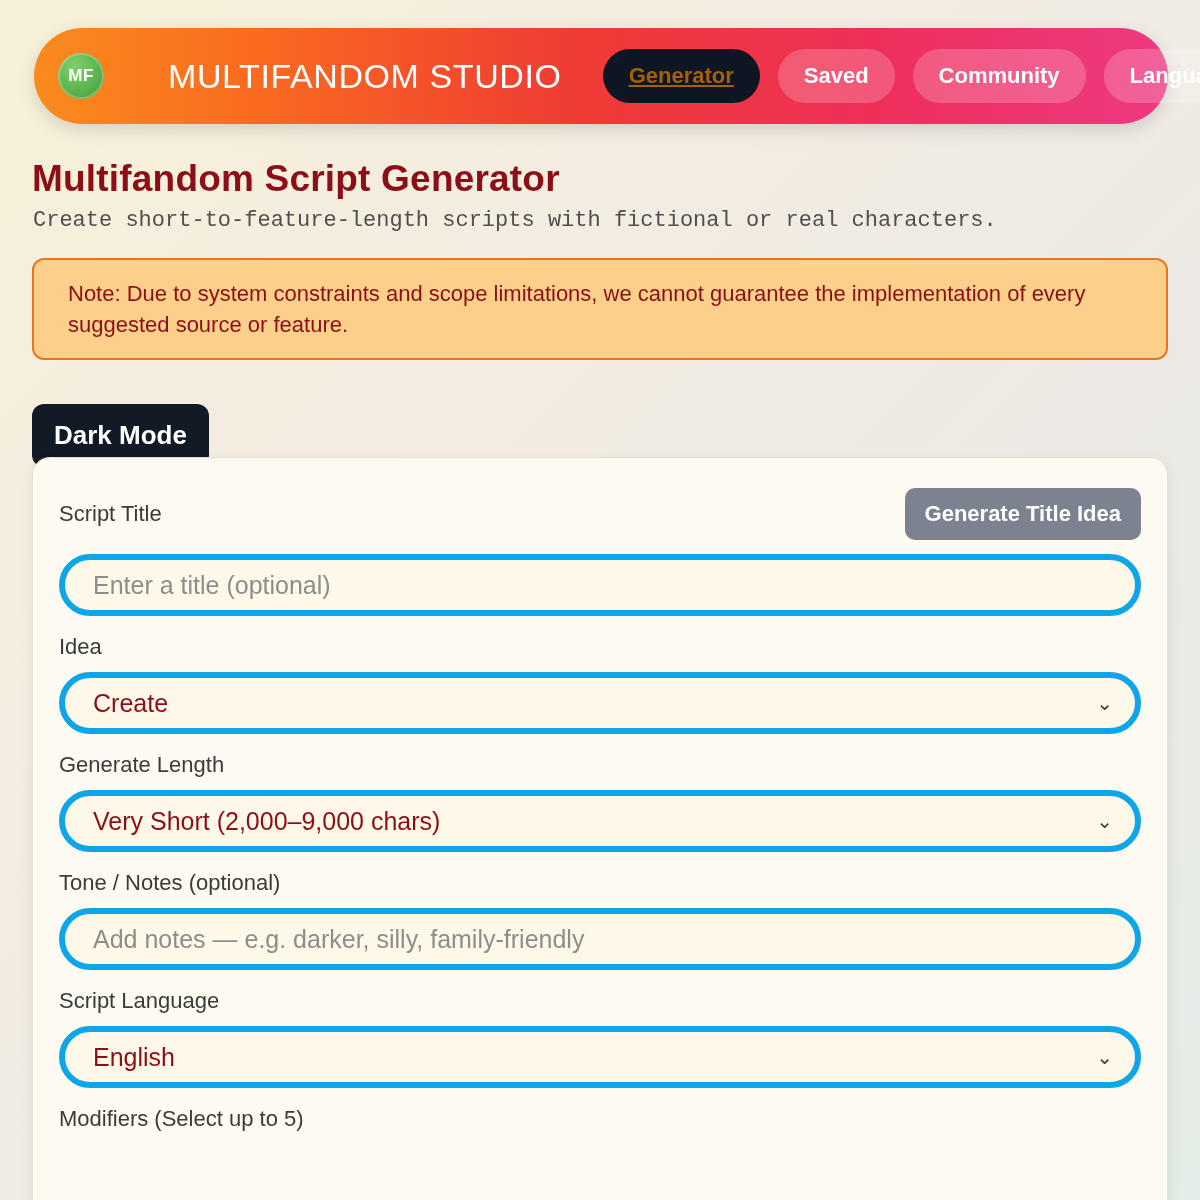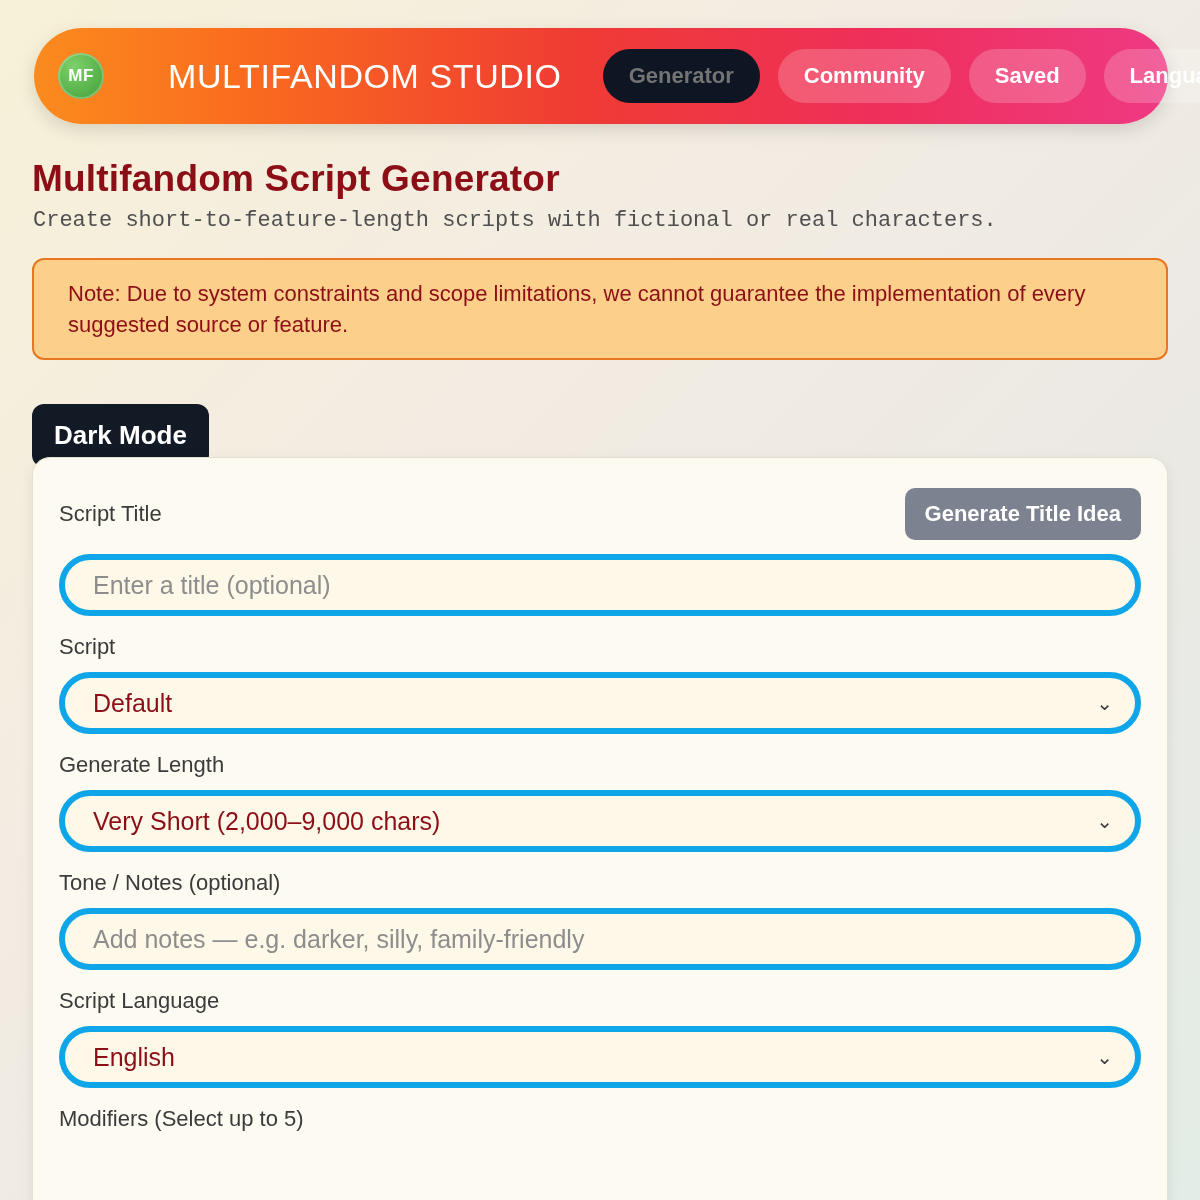--- a/index.html
+++ b/index.html
@@ -65,21 +65,22 @@
     font-weight: bold;
     color: #ffffff;
     background: rgba(255,255,255,0.20);
     white-space: nowrap;
     border: none;
     font-family: "Liberation Sans", sans-serif;
     cursor: pointer;
   }
   .tab.active {
     background: #0f1623;
-    color: #737373;
+    color: #a16207;
+    text-decoration: underline;
   }
 
   
   .page-title {
     position: absolute;
     top: 158px; left: 32px;
     font-size: 37px;
     font-weight: bold;
     color: #8c0f17;
     letter-spacing: 0.2px;
@@ -186,44 +187,44 @@
 </head>
 <body>
 
 <div class="navwrap">
   <div class="brand">
     <div class="logo">MF</div>
     <div class="brand-name">MULTIFANDOM STUDIO</div>
   </div>
   <div class="navtabs">
     <button class="tab active">Generator</button>
+    <button class="tab">Saved</button>
     <button class="tab">Community</button>
-    <button class="tab">Saved</button>
     <button class="tab">Language</button>
   </div>
 </div>
 
 <div class="page-title">Multifandom Script Generator</div>
 <div class="page-sub">Create short-to-feature-length scripts with fictional or real characters.</div>
 
 <div class="note">Note: Due to system constraints and scope limitations, we cannot guarantee the implementation of every suggested source or feature.</div>
 
 <button class="darkmode">Dark Mode</button>
 
 <div class="card">
 
   <div class="row-head">
     <span class="flabel">Script Title</span>
     <button class="btn-grey">Generate Title Idea</button>
   </div>
   <div class="field placeholder">Enter a title (optional)</div>
 
-  <span class="flabel tight">Script</span>
+  <span class="flabel tight">Idea</span>
   <div class="field select">
-    <span>Default</span>
+    <span>Create</span>
     <span class="chev">⌄</span>
   </div>
 
   <span class="flabel tight">Generate Length</span>
   <div class="field select">
     <span>Very Short (2,000–9,000 chars)</span>
     <span class="chev">⌄</span>
   </div>
 
   <span class="flabel tight">Tone / Notes (optional)</span>

